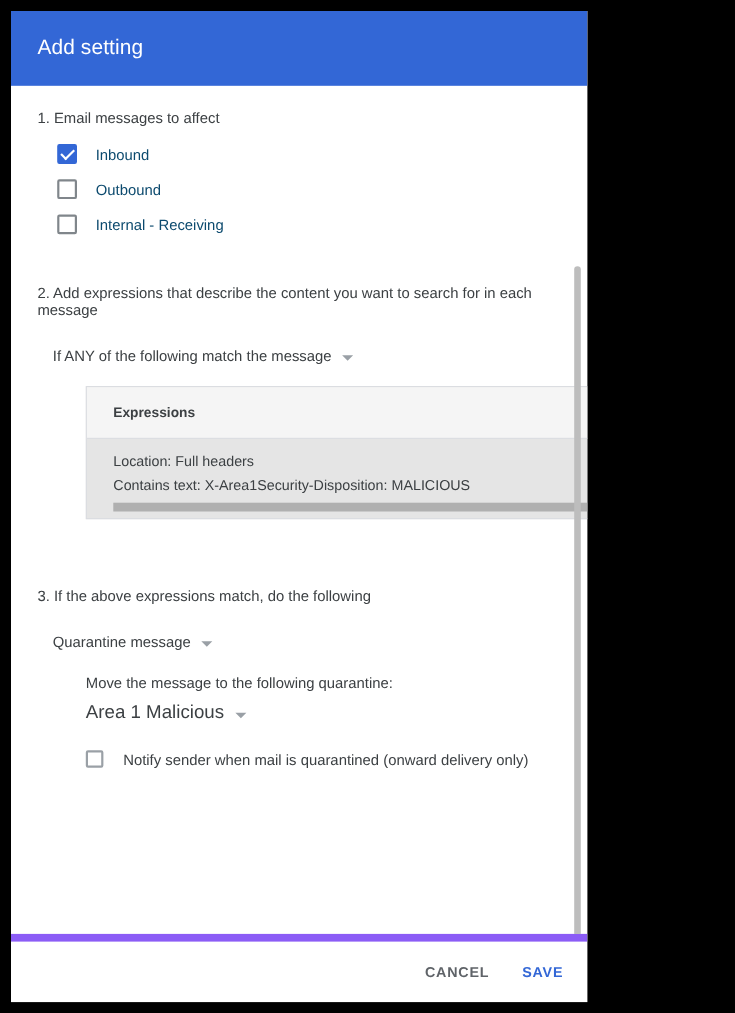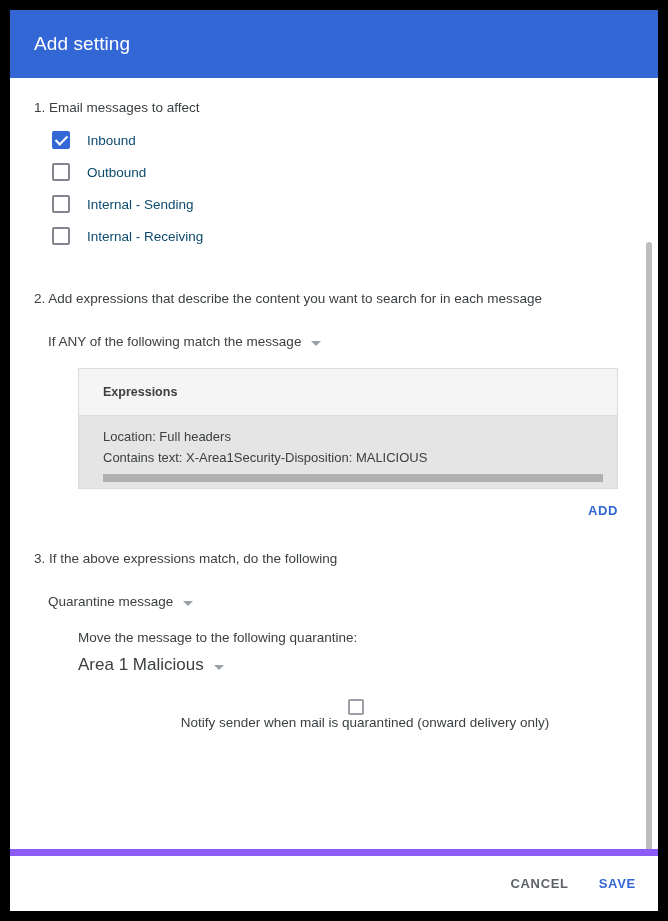--- a/index.html
+++ b/index.html
@@ -16,21 +16,21 @@
   .screen {
     position: relative;
     width: 668px;
     height: 921px;
     background: #000;
   }
   .dialog {
     position: absolute;
     left: 10px;
     top: 10px;
-    width: 648px;
+    width: 524px;
     height: 901px;
     background: #ffffff;
     display: flex;
     flex-direction: column;
     overflow: hidden;
   }
   .dialog-header {
     background: #3367d6;
     height: 68px;
     flex: 0 0 68px;
@@ -176,21 +176,20 @@
     align-items: center;
     font-size: 17px;
     color: #3c4043;
     margin-left: 44px;
   }
   .notify-row {
     display: flex;
     align-items: center;
     margin-left: 44px;
     margin-top: 24px;
-    flex-direction: column;
   }
   .notify-box {
     width: 16px;
     height: 16px;
     border: 2px solid #9aa0a6;
     border-radius: 2px;
     box-sizing: border-box;
     flex: 0 0 16px;
   }
   .notify-label {
@@ -248,24 +247,20 @@
 
       <div class="section-label">1. Email messages to affect</div>
 
       <div class="checkbox-row">
         <div class="cbox checked"></div>
         <div class="cbox-label">Inbound</div>
       </div>
       <div class="checkbox-row">
         <div class="cbox"></div>
         <div class="cbox-label">Outbound</div>
-      </div>
-      <div class="checkbox-row">
-        <div class="cbox"></div>
-        <div class="cbox-label">Internal - Sending</div>
       </div>
       <div class="checkbox-row">
         <div class="cbox"></div>
         <div class="cbox-label">Internal - Receiving</div>
       </div>
 
       <div class="spacer-lg"></div>
 
       <div class="section-label">2. Add expressions that describe the content you want to search for in each message</div>
 

